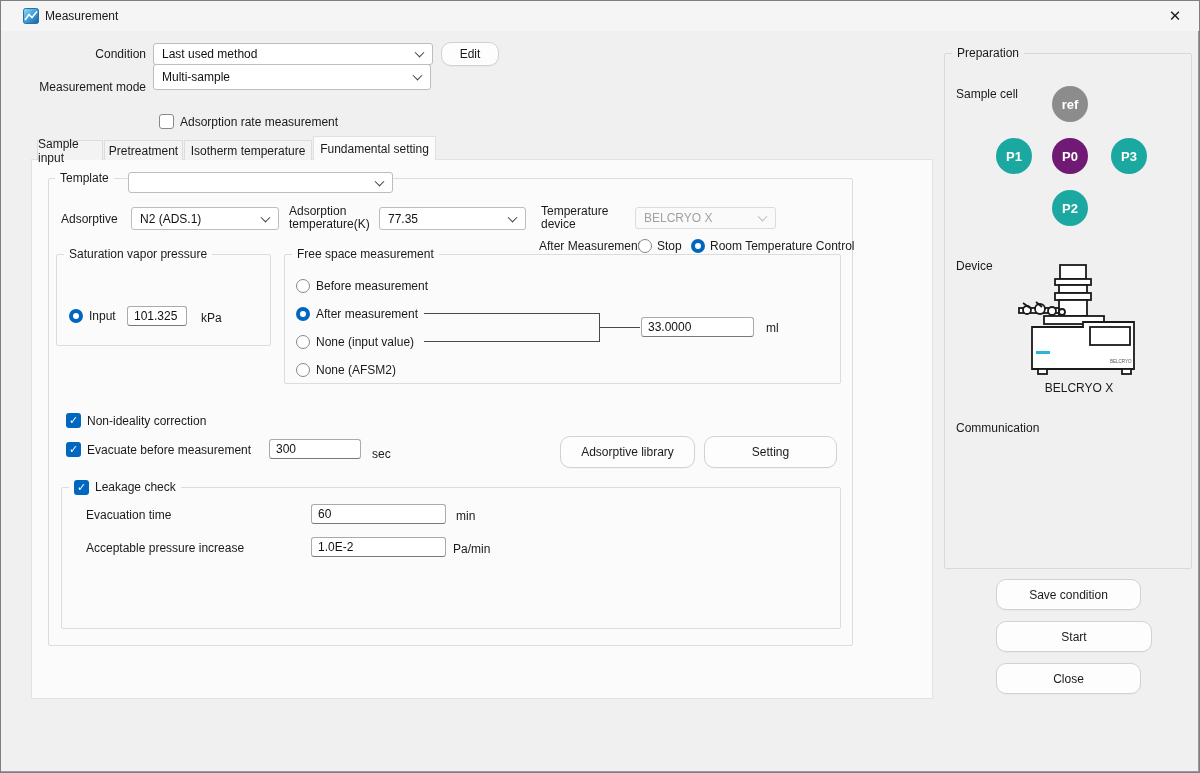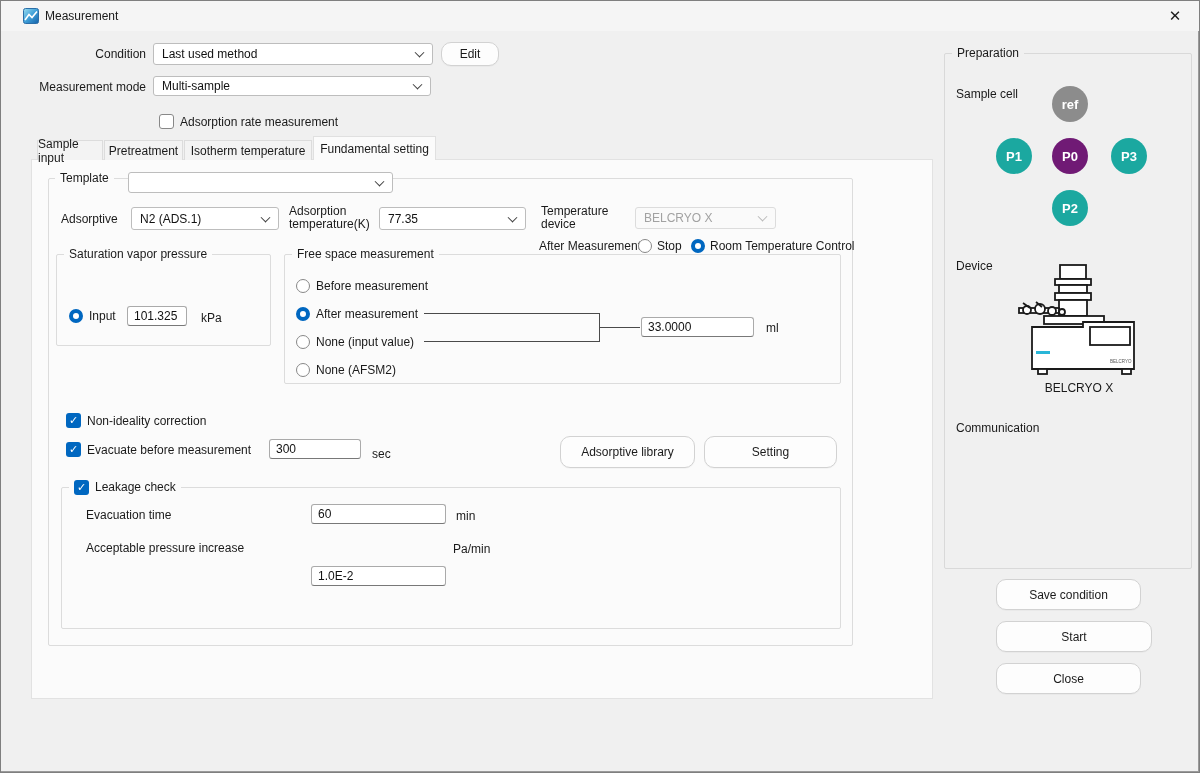--- a/index.html
+++ b/index.html
@@ -56,21 +56,21 @@
   </div>
 
   <div class="lbl" style="left:20px;top:46px;width:125px;text-align:right">Condition</div>
   <div class="dd" style="left:152px;top:42px;width:280px;height:22px">
     <span>Last used method</span>
     <span class="chev"></span>
   </div>
   <div class="btn" style="left:440px;top:41px;width:58px;height:24px">Edit</div>
 
   <div class="lbl" style="left:20px;top:79px;width:125px;text-align:right">Measurement mode</div>
-  <div class="dd" style="left:152px;top:75px;width:278px;height:20px">
+  <div class="dd" style="left:152px;top:63px;width:278px;height:26px">
     <span>Multi-sample</span>
     <span class="chev"></span>
   </div>
 
   <span class="cb un" style="left:158px;top:113px"></span>
   <div class="lbl" style="left:179px;top:114px">Adsorption rate measurement</div>
 
   <div class="tab" style="left:36px;width:66px">Sample input</div>
   <div class="tab" style="left:103px;width:79px">Pretreatment</div>
   <div class="tab" style="left:183px;width:128px">Isotherm temperature</div>
@@ -145,21 +145,21 @@
 
   <div class="gbox" style="left:60px;top:486px;width:780px;height:142px"></div>
   <div class="gtitle" style="left:68px;top:478px;display:flex;align-items:center;gap:6px;height:16px">
     <span class="cb checked" style="position:static">✓</span>
     <span>Leakage check</span>
   </div>
   <div class="lbl" style="left:85px;top:507px">Evacuation time</div>
   <input class="inp" style="left: 310px; top: 503px; width: 135px; height: 20px;" value="60">
   <div class="lbl" style="left:455px;top:508px">min</div>
   <div class="lbl" style="left:85px;top:540px">Acceptable pressure increase</div>
-  <input class="inp" style="left: 310px; top: 536px; width: 135px; height: 20px; margin-top: 29px;" value="1.0E-2">
+  <input class="inp" style="left: 310px; top: 536px; width: 135px; height: 20px;" value="1.0E-2">
   <div class="lbl" style="left:452px;top:541px">Pa/min</div>
 
   <div class="gbox" style="left:943px;top:52px;width:248px;height:516px;border-color:#d9d9d9"></div>
   <div class="gtitle on-body" style="left:951px;top:45px">Preparation</div>
   <div class="lbl" style="left:955px;top:86px">Sample cell</div>
 
   <div class="cell" style="left: 1051px; top: 85px; background: rgb(140, 140, 140);">ref</div>
   <div class="cell" style="left: 995px; top: 137px; background: rgb(27, 168, 160);">P1</div>
   <div class="cell" style="left: 1051px; top: 137px; background: #701a75;">P0</div>
   <div class="cell" style="left: 1110px; top: 137px; background: rgb(27, 168, 160);">P3</div>

